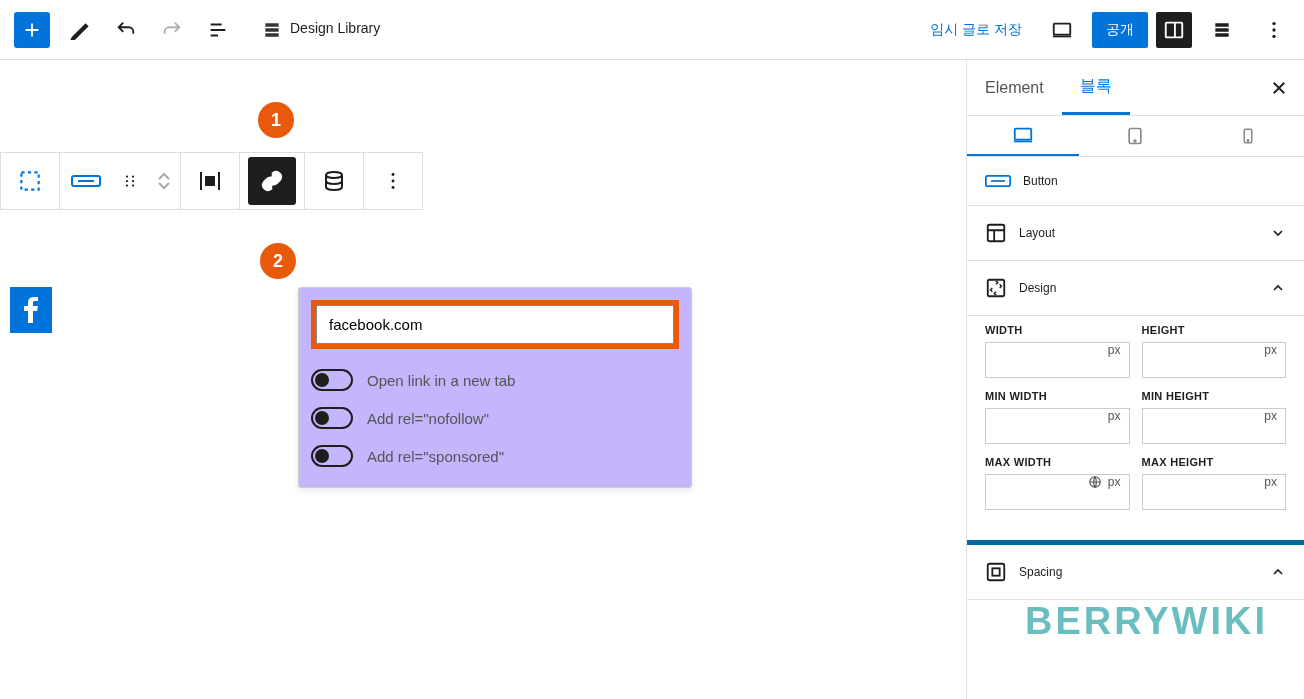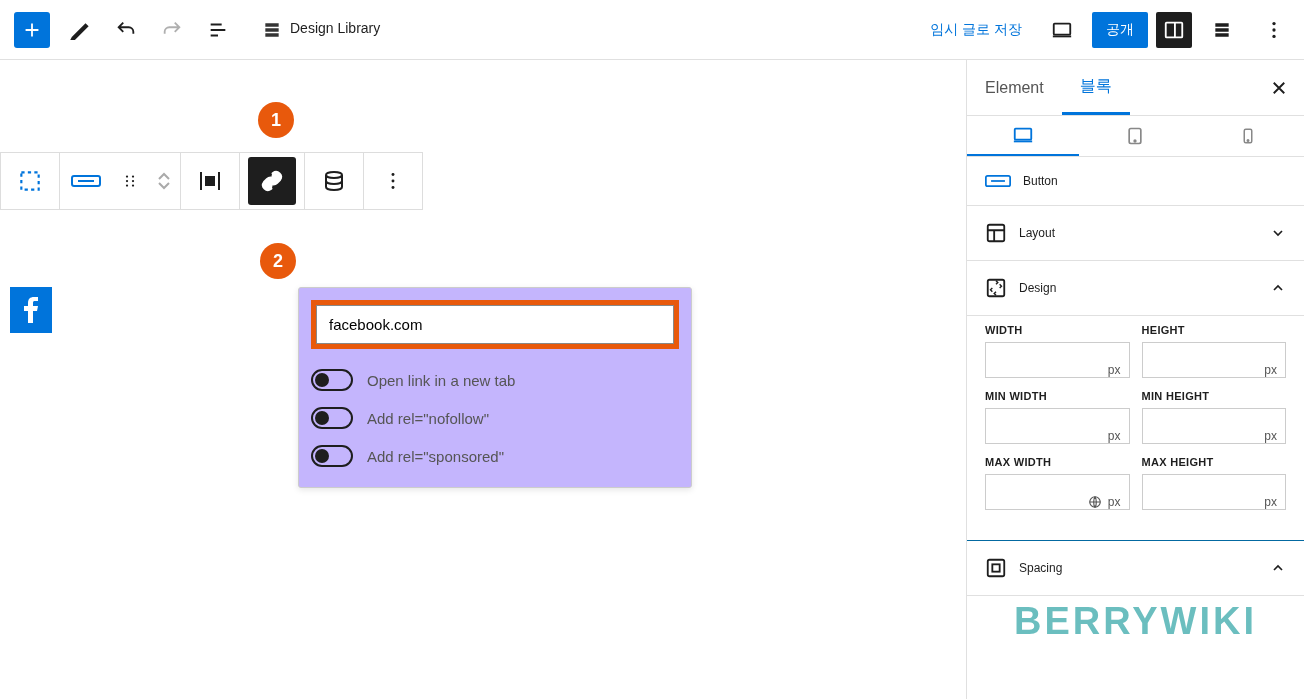--- a/index.html
+++ b/index.html
@@ -52,30 +52,30 @@
 .side-tab { padding: 0 18px; display: flex; align-items: center; font-size: 16px; color: #555; cursor: pointer; }
 .side-tab.active { color: #0074db; border-bottom: 3px solid #0074db; font-weight: 500; }
 .side-close { margin-left: auto; padding: 0 16px; display: flex; align-items: center; cursor: pointer; }
 .device-tabs { display: flex; border-bottom: 1px solid #e0e0e0; }
 .device-tab { flex: 1; height: 40px; display: flex; align-items: center; justify-content: center; cursor: pointer; }
 .device-tab.active svg { stroke: #0074db; }
 .device-tab.active { border-bottom: 2px solid #0074db; }
 .panel-row { display: flex; align-items: center; padding: 16px 18px; border-bottom: 1px solid #e0e0e0; gap: 12px; font-size: 12px; color: #1e1e1e; }
 .panel-row.header { cursor: pointer; font-weight: 500; }
 .chev { margin-left: auto; }
-.sizing-body { padding: 8px 18px 18px; border-bottom: 1px solid #0369a1; }
+.sizing-body { padding: 8px 18px 18px; border-bottom: 5px solid #0369a1; }
 .field-pair { display: flex; gap: 12px; margin-bottom: 12px; }
 .field { flex: 1; }
 .field-label { font-size: 11px; font-weight: 600; letter-spacing: 0.3px; color: #1e1e1e; margin-bottom: 6px; text-transform: uppercase; }
-.field-input { display: flex; align-items: flex-end; border: 1px solid #ccc; height: 36px; padding: 0 8px; }
+.field-input { display: flex; align-items: flex-start; border: 1px solid #ccc; height: 36px; padding: 0 8px; }
 .field-input input { flex: 1; border: none; outline: none; width: 100%; font-size: 13px; }
 .unit { font-size: 12px; color: #555; padding-left: 6px; }
 
 
-.watermark { position: absolute; bottom: 56px; right: 47px; font-size: 38px; font-weight: 700; letter-spacing: 3px; color: #3aa9aa; opacity: 0.75; pointer-events: none; font-family: Arial, sans-serif; }
+.watermark { position: absolute; bottom: 56px; right: 36px; font-size: 38px; font-weight: 700; letter-spacing: 3px; color: #3aa9aa; opacity: 0.75; pointer-events: none; font-family: Arial, sans-serif; }
 </style>
 </head>
 <body>
 
 <div class="topbar">
   <div class="topbar-left">
     <button class="icon-btn add">
       <svg width="22" height="22" viewBox="0 0 24 24">
           <path d="M11 5h2v14h-2z M5 11h14v2H5z" fill="#fff"></path>
         </svg>

